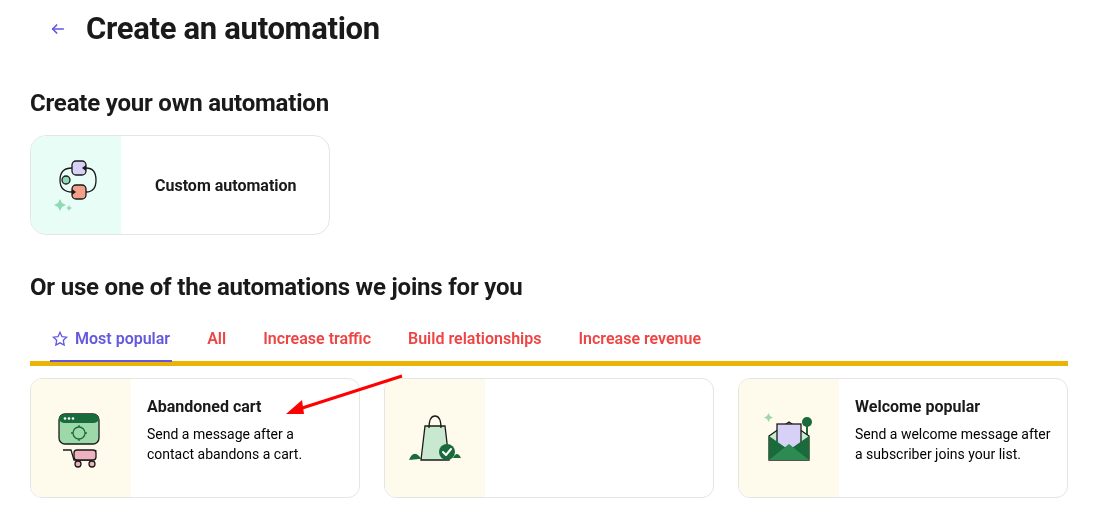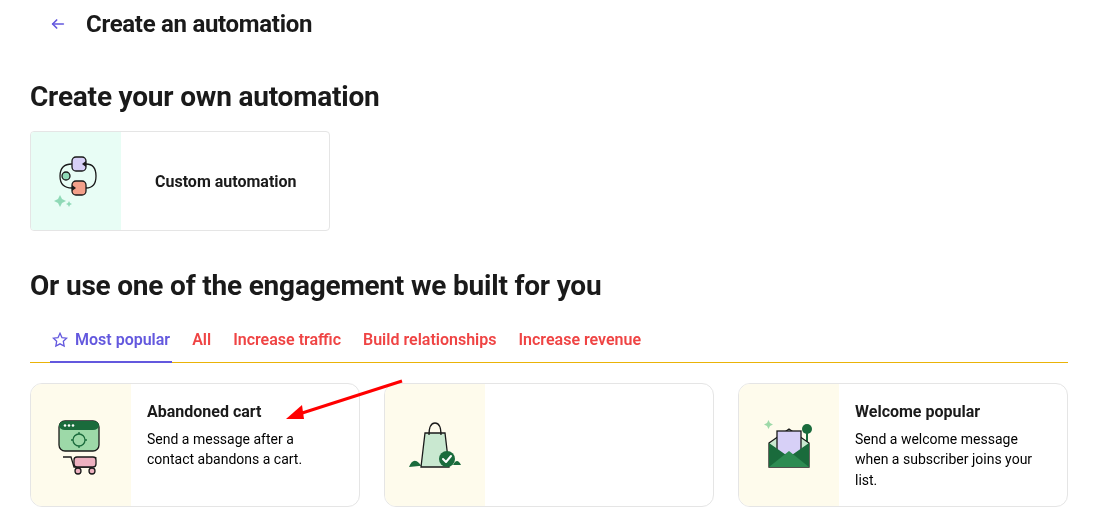--- a/index.html
+++ b/index.html
@@ -20,37 +20,37 @@
       width: 20px;
       height: 20px;
       display: flex;
       align-items: center;
       justify-content: center;
       cursor: pointer;
       color: #6358de;
       margin-left: 18px;
     }
     .main-title {
+      font-size: 31px;
+      font-weight: 700;
+      letter-spacing: -0.3px;
+    }
+    .section-title {
       font-size: 24px;
-      font-weight: 700;
-      letter-spacing: -0.3px;
-    }
-    .section-title {
-      font-size: 28px;
       font-weight: 700;
       margin-bottom: 18px;
       letter-spacing: -0.2px;
     }
     .custom-card {
       display: flex;
       align-items: stretch;
       width: 300px;
       height: 100px;
       border: 1px solid #e5e5e5;
-      border-radius: 4px;
+      border-radius: 16px;
       overflow: hidden;
       cursor: pointer;
       margin-bottom: 38px;
     }
     .custom-card .illus {
       width: 90px;
       background: #e8fdf5;
       display: flex;
       align-items: center;
       justify-content: center;
@@ -58,23 +58,23 @@
     }
     .custom-card .label {
       display: flex;
       align-items: center;
       padding-left: 34px;
       font-size: 16px;
       font-weight: 700;
     }
     .tabs {
       display: flex;
-      gap: 18px;
-      border-bottom: 1px solid #eab308;
-      margin-bottom: 20px;
+      gap: 33px;
+      border-bottom: 5px solid #eab308;
+      margin-bottom: 12px;
       padding-left: 20px;
     }
     .tab {
       display: flex;
       align-items: center;
       gap: 7px;
       padding: 10px 2px 12px 2px;
       font-size: 16px;
       font-weight: 600;
       color: #ef4444;
@@ -155,21 +155,21 @@
       <polygon points="24,34 28,37 24,40" fill="#1a1a1a"></polygon>
       <path d="M38 37 Q48 37 48 25 Q48 13 38 13" fill="none" stroke="#1a1a1a" stroke-width="1.3"></path>
       <polygon points="38,16 34,13 38,10" fill="#1a1a1a"></polygon>
       <path d="M10 48 l2 -4 l2 4 l4 2 l-4 2 l-2 4 l-2 -4 l-4 -2 z" fill="#8fd9b6"></path>
       <path d="M20 52 l1 -2 l1 2 l2 1 l-2 1 l-1 2 l-1 -2 l-2 -1 z" fill="#8fd9b6"></path>
     </svg>
   </div>
   <div class="label">Custom automation</div>
 </div>
 
-<h2 class="section-title">Or use one of the engagement we built for you</h2>
+<h2 class="section-title">Or use one of the automations we joins for you</h2>
 
 <div class="tabs">
   <div class="tab active">
     <svg class="star-icon" width="16" height="16" viewBox="0 0 24 24" fill="none" stroke="currentColor" stroke-width="2">
       <polygon points="12 2 15 8.5 22 9.3 17 14 18.2 21 12 17.8 5.8 21 7 14 2 9.3 9 8.5 12 2"></polygon>
     </svg>
     <span>Most popular</span>
   </div>
   <div class="tab">
     <span>All</span>
@@ -230,21 +230,21 @@
           <circle cx="54" cy="20" r="5" fill="#1a6b3c"></circle>
           <rect x="53" y="20" width="2" height="20" fill="#1a6b3c"></rect>
           <path d="M16 34 L36 20 L56 34 V58 H16 Z" fill="#c9e8d0" stroke="#1a1a1a" stroke-width="1.3"></path>
           <rect x="24" y="22" width="24" height="26" fill="#d7d0f7" stroke="#1a1a1a" stroke-width="1.3"></rect>
           <path d="M16 34 L36 48 L56 34 V58 H16 Z" fill="#1a6b3c"></path>
           <path d="M16 58 L36 42 L56 58 Z" fill="#2d8b52"></path>
         </svg>
       </div>
       <div class="body">
         <div class="title">Welcome popular</div>
-        <div class="desc">Send a welcome message when a subscriber joins your list.</div>
+        <div class="desc">Send a welcome message after a subscriber joins your list.</div>
       </div>
     </div>
 
   </div>
 
   <svg class="arrow-annotation" style="left:252px; top:-8px;" width="130" height="50" viewBox="0 0 130 50">
     <line x1="120" y1="6" x2="14" y2="40" stroke="#ff0000" stroke-width="3"></line>
     <polygon points="4,44 20,30 22,44" fill="#ff0000"></polygon>
   </svg>
 </div>

